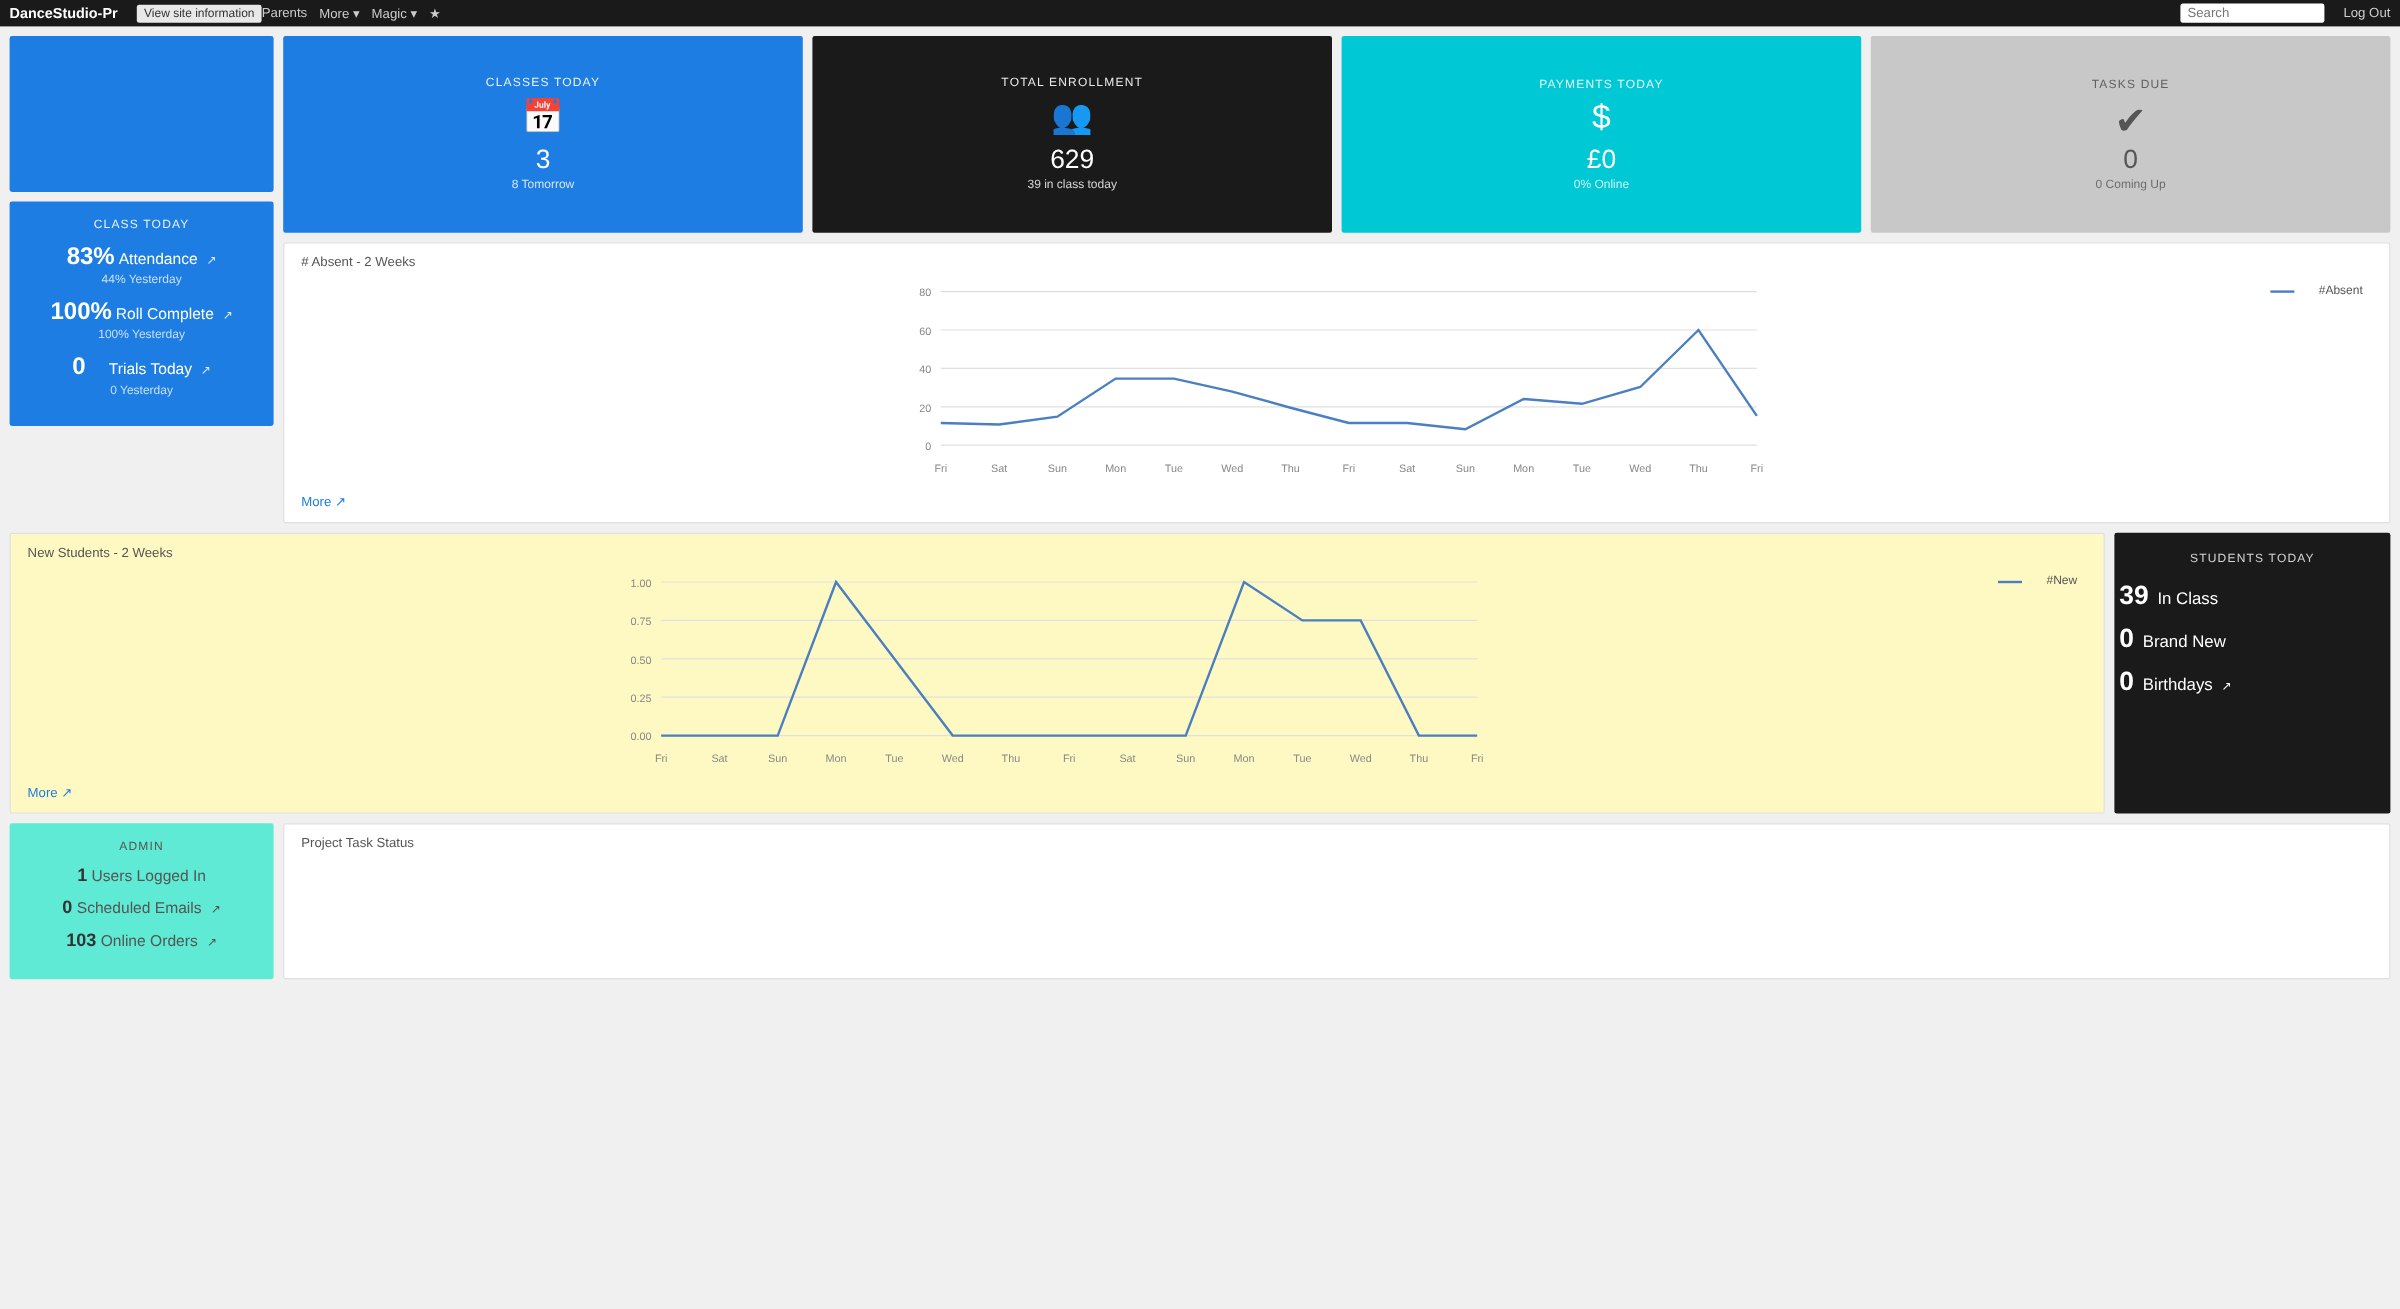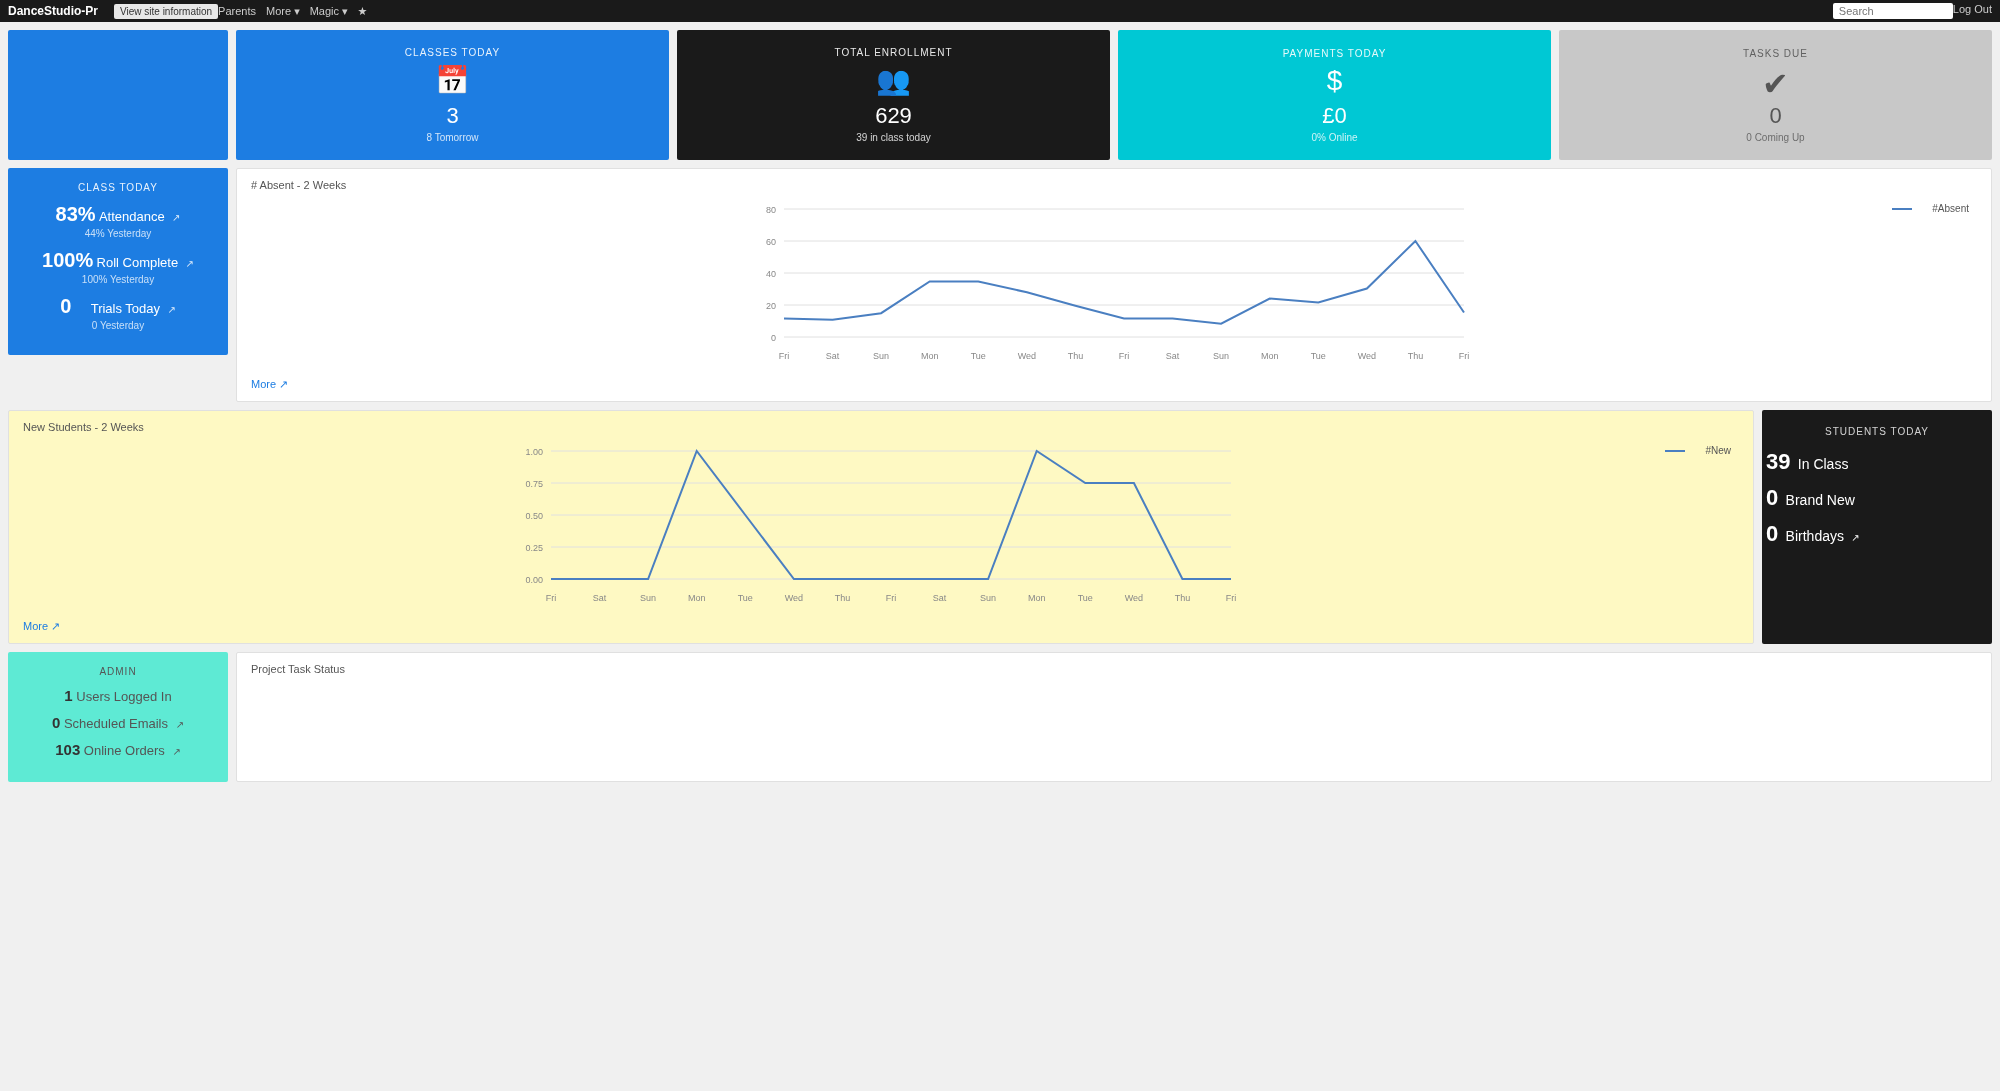--- a/index.html
+++ b/index.html
@@ -11,21 +11,21 @@
       height: 22px;
       display: flex;
       align-items: center;
       padding: 0 8px;
       color: #ccc;
       font-size: 11px;
       position: relative;
     }
     .navbar-brand { color: #fff; font-weight: bold; font-size: 12px; margin-right: 12px; }
     .navbar-link { color: #ccc; margin-right: 10px; text-decoration: none; cursor: pointer; }
-    .navbar-right { margin-left: auto; display: flex; align-items: flex-start; gap: 0; }
+    .navbar-right { margin-left: auto; display: flex; align-items: center; gap: 16px; }
     .navbar-search {
       background: #fff;
       border: none;
       padding: 2px 6px;
       font-size: 11px;
       width: 120px;
       border-radius: 2px;
     }
     .navbar-logout { color: #ccc; cursor: pointer; font-size: 11px; }
     .view-site-info {
@@ -47,21 +47,21 @@
       width: 220px;
       min-width: 220px;
       height: 130px;
       border-radius: 2px;
     }
 
     
     .stat-cards { display: flex; gap: 8px; flex: 1; }
     .stat-card {
       flex: 1;
-      height: 130px;
+      height: 164px;
       display: flex;
       flex-direction: column;
       align-items: center;
       justify-content: center;
       border-radius: 2px;
       color: #fff;
       text-align: center;
       padding: 8px;
     }
     .stat-card.blue { background: #1d7de2; }

